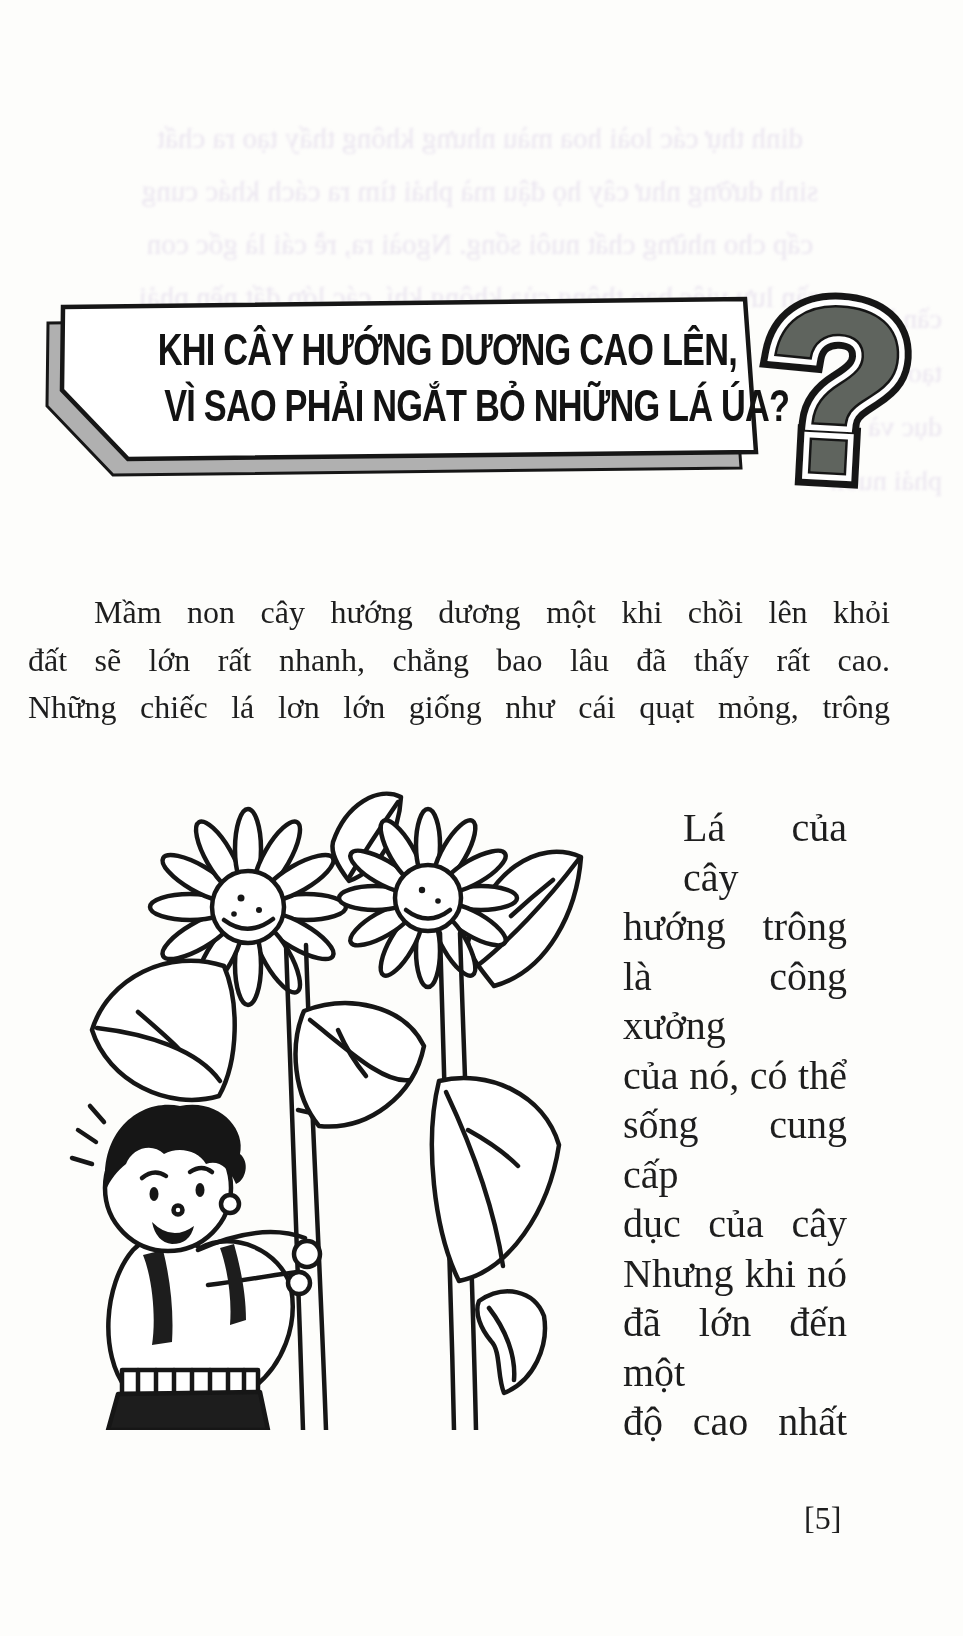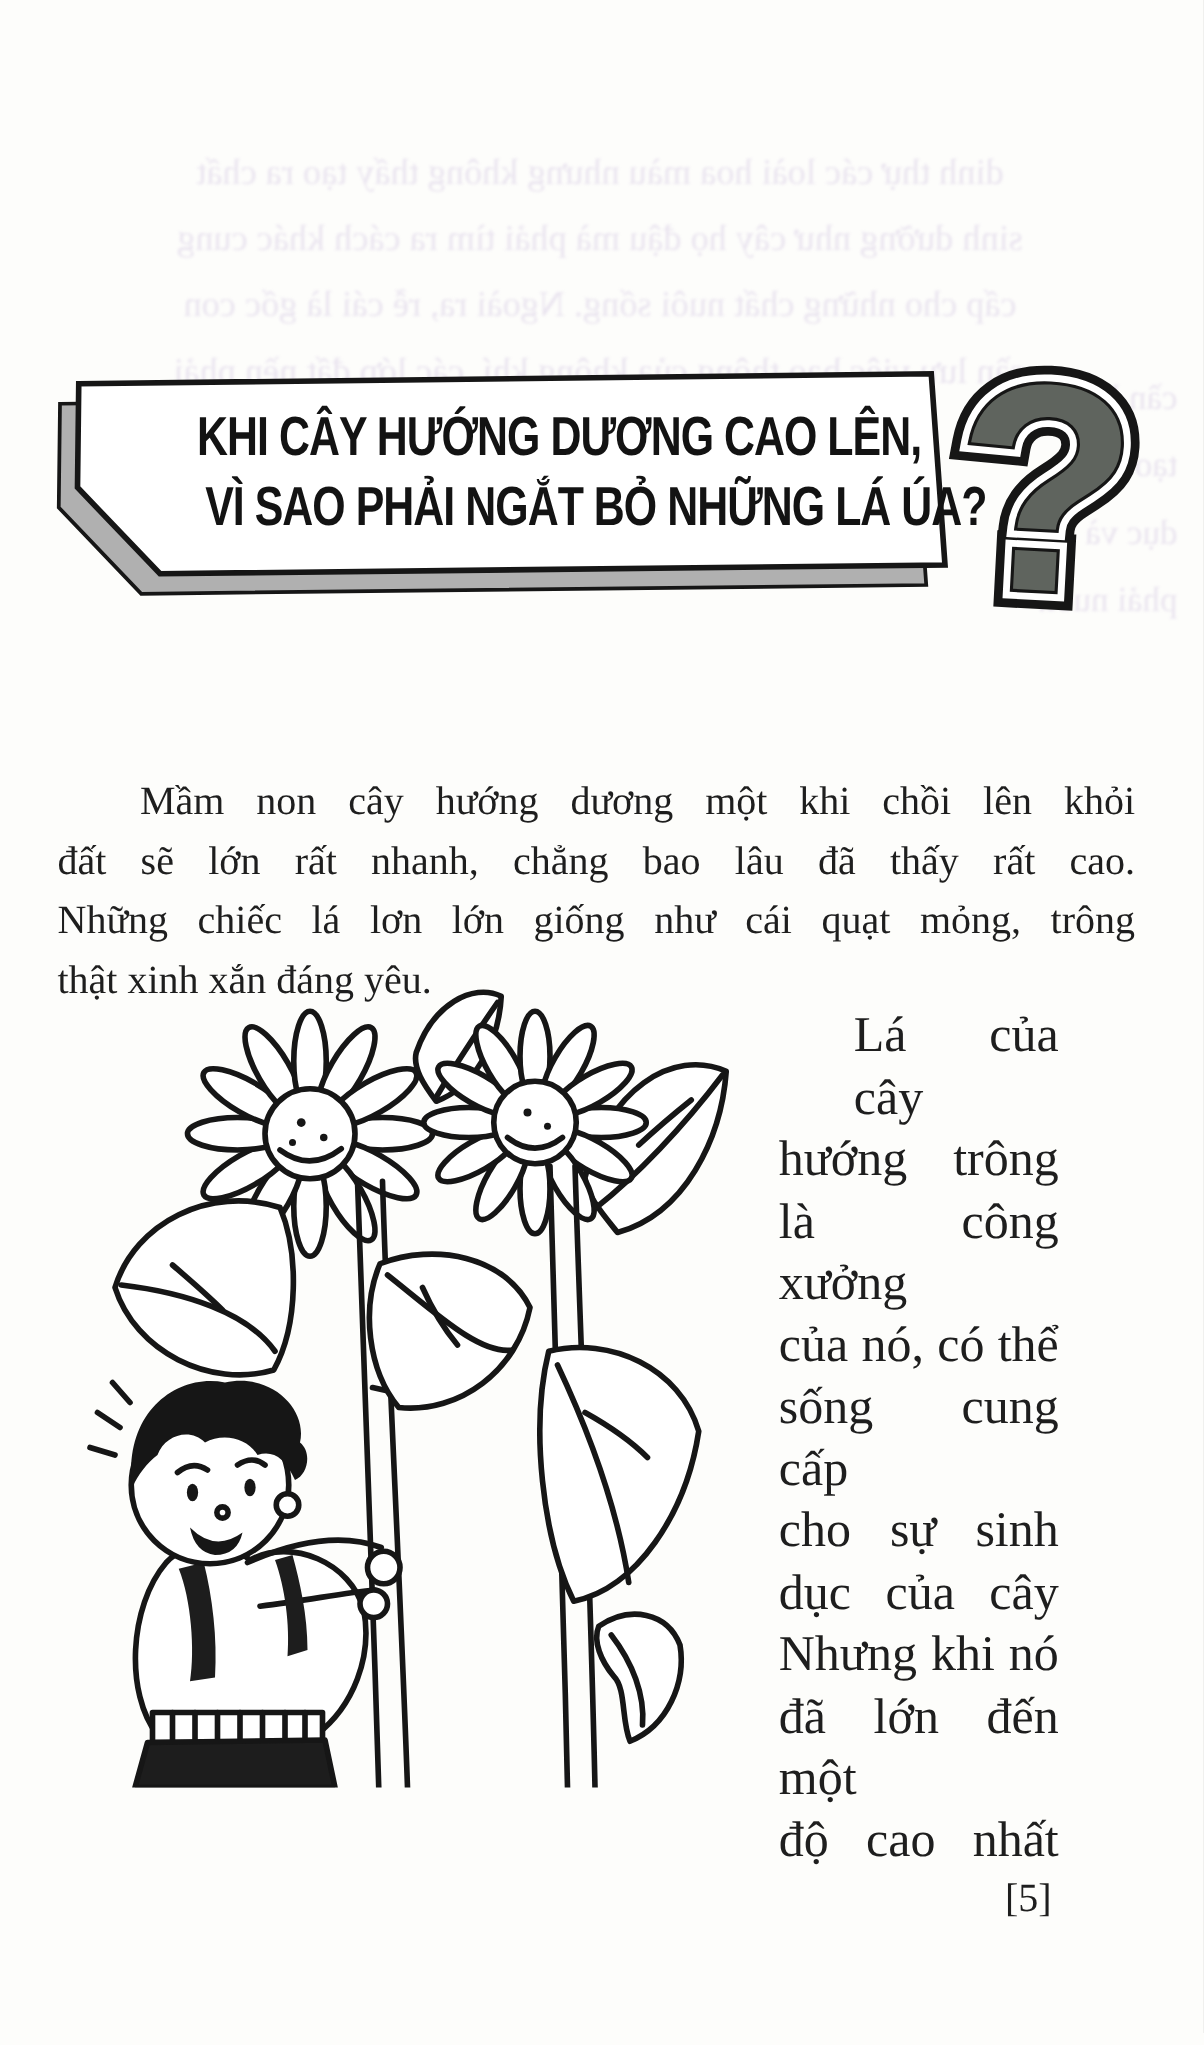--- a/index.html
+++ b/index.html
@@ -21,21 +21,21 @@
   
   .header-art { position:absolute; left:30px; top:276px; z-index:1; }
   .banner-title {
     position:absolute; left:76px; top:322px; width:648px; z-index:2; text-align:right;
     font-family:"Liberation Sans", sans-serif; font-weight:bold; color:#131313;
   }
   .title-line { font-size:44px; line-height:56px; white-space:nowrap; }
   .title-line > span { display:inline-block; transform:scaleX(.78); transform-origin:50% 50%; letter-spacing:-1px; }
 
   
-  .intro { position:absolute; left:46px; top:589px; width:862px; z-index:2; font-size:32px; line-height:47.5px;margin-top:28px; }
+  .intro { position:absolute; left:28px; top:589px; width:862px; z-index:2; font-size:32px; line-height:47.5px; }
   .jline { text-align:justify; text-align-last:justify; }
   .intro .indent  { padding-left:66px; }
   .intro .plain   { text-align:left; text-align-last:left; }
 
   
   .illustration { position:absolute; left:48px; top:780px; z-index:1; }
 
   
   .side-col { position:absolute; left:623px; top:803px; width:224px; z-index:2; font-size:40px; line-height:49.5px; }
   .side-col .indent2 { padding-left:60px; }
@@ -78,21 +78,20 @@
 
   <div class="banner-title">
     <div class="title-line"><span>KHI CÂY HƯỚNG DƯƠNG CAO LÊN,</span></div>
     <div class="title-line"><span>VÌ SAO PHẢI NGẮT BỎ NHỮNG LÁ ÚA?</span></div>
   </div>
 
   <div class="intro">
     <div class="jline indent">Mầm non cây hướng dương một khi chồi lên khỏi</div>
     <div class="jline">đất sẽ lớn rất nhanh, chẳng bao lâu đã thấy rất cao.</div>
     <div class="jline">Những chiếc lá lơn lớn giống như cái quạt mỏng, trông</div>
-    <div class="plain">thật xinh xắn đáng yêu.</div>
   </div>
 
   <svg class="illustration" width="545" height="650" viewBox="0 0 545 650">
     <g stroke="#161616" stroke-width="4.5" fill="none" stroke-linecap="round" stroke-linejoin="round">
 
       <g>
         <path d="M285,62 C298,24 330,6 353,17 C351,55 331,90 301,101 C291,88 282,74 285,62 Z" fill="#fff"></path>
         <path d="M350,22 C332,48 315,74 302,96"></path>
       </g>
 
@@ -201,21 +200,20 @@
       </g>
     </g>
   </svg>
 
   <div class="side-col">
     <div class="jline indent2">Lá của cây</div>
     <div class="jline">hướng trông</div>
     <div class="jline">là công xưởng</div>
     <div class="jline">của nó, có thể</div>
     <div class="jline">sống cung cấp</div>
-    <div class="jline">cho sự sinh</div>
     <div class="jline">dục của cây</div>
     <div class="jline">Nhưng khi nó</div>
     <div class="jline">đã lớn đến một</div>
     <div class="jline">độ cao nhất</div>
   </div>
 
   <div class="page-number">[5]</div>
 
 </div>
 

